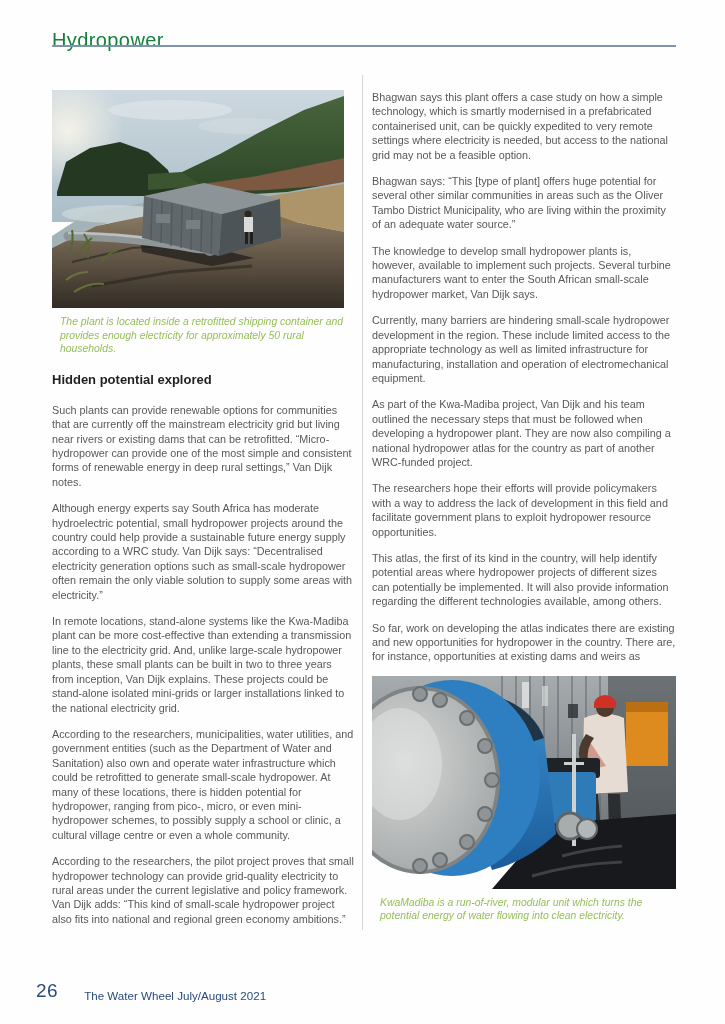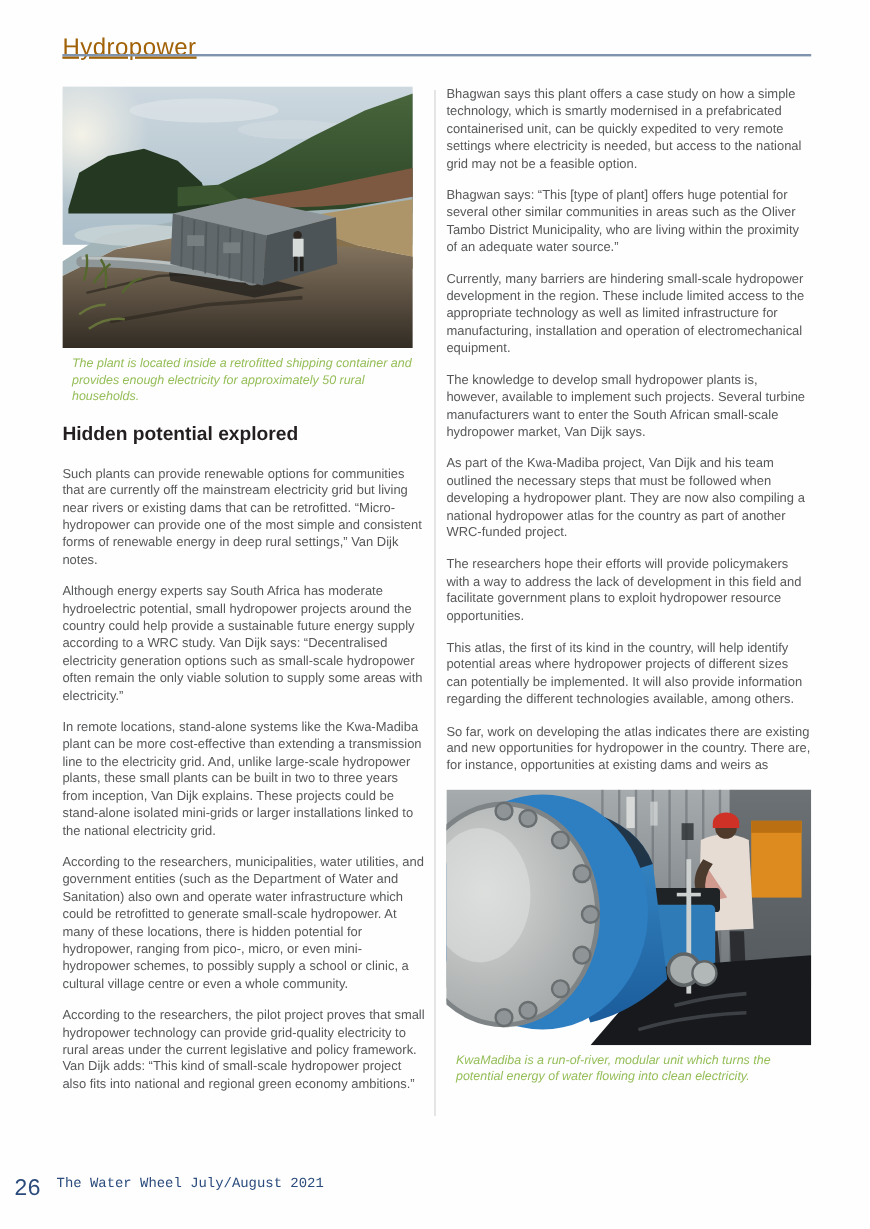--- a/index.html
+++ b/index.html
@@ -1,41 +1,41 @@
 <!DOCTYPE html>
 <html><head>
 <meta charset="utf-8">
 <style>
   html,body{margin:0;padding:0;}
   body{width:725px;height:1024px;background:#ffffff;font-family:"Liberation Sans",sans-serif;position:relative;overflow:hidden;}
   .page{position:absolute;inset:0;background:#fefefe;}
 
   
-  .page-title{position:absolute;left:52px;top:16px;font-size:20px;color:#a16207;letter-spacing:.4px;font-weight:400;text-decoration:underline;}
+  .page-title{position:absolute;left:52px;top:16px;font-size:20px;color:#15803d;letter-spacing:.4px;font-weight:400;}
   .title-rule{position:absolute;left:52px;top:45px;width:624px;height:2px;background:#8093ac;}
 
   
-  .col{position:absolute;top:72px;}
+  .col{position:absolute;top:90px;}
   .col-left{left:52px;width:303px;}
   .col-right{left:372px;width:304px;}
   .col p{margin:0 0 12px 0;font-size:10.8px;line-height:14.4px;color:#57585a;}
-  .subhead{font-size:16px;font-weight:bold;color:#231f20;margin:2px 0 16px 0;}
+  .subhead{font-size:13px;font-weight:bold;color:#231f20;margin:2px 0 16px 0;}
   .caption{font-size:10.4px;font-style:italic;color:#95be58;text-align:left;line-height:13.6px;margin:7px 8px 16px 8px;}
 
   .photo{display:block;line-height:0;}
   .photo svg{display:block;}
   .photo-left{width:292px;height:218px;margin-bottom:0;}
   .photo-right{width:304px;height:213px;margin-top:2px;}
 
   .column-divider{position:absolute;left:362px;top:75px;width:1px;height:855px;background:#d4d4d4;}
 
   
-  .footer{position:absolute;left:12px;top:980px;display:flex;align-items:flex-start;color:#2a4b7c;}
+  .footer{position:absolute;left:36px;top:980px;display:flex;align-items:flex-end;color:#2a4b7c;}
   .page-number{font-size:19px;letter-spacing:.5px;}
-  .publication{font-size:11.6px;margin-left:13px;font-family:Liberation Mono, monospace;}
+  .publication{font-size:11.6px;margin-left:26px;}
 </style>
 </head>
 <body>
 
 <div class="page">
 
   <h1 class="page-title">Hydropower</h1>
   <div class="title-rule"></div>
 
   <div class="column-divider"></div>
@@ -119,22 +119,22 @@
     <p>Such plants can provide renewable options for communities that are currently off the mainstream electricity grid but living near rivers or existing dams that can be retrofitted. “Micro-hydropower can provide one of the most simple and consistent forms of renewable energy in deep rural settings,” Van Dijk notes.</p>
     <p>Although energy experts say South Africa has moderate hydroelectric potential, small hydropower projects around the country could help provide a sustainable future energy supply according to a WRC study. Van Dijk says: “Decentralised electricity generation options such as small-scale hydropower often remain the only viable solution to supply some areas with electricity.”</p>
     <p>In remote locations, stand-alone systems like the Kwa-Madiba plant can be more cost-effective than extending a transmission line to the electricity grid. And, unlike large-scale hydropower plants, these small plants can be built in two to three years from inception, Van Dijk explains. These projects could be stand-alone isolated mini-grids or larger installations linked to the national electricity grid.</p>
     <p>According to the researchers, municipalities, water utilities, and government entities (such as the Department of Water and Sanitation) also own and operate water infrastructure which could be retrofitted to generate small-scale hydropower. At many of these locations, there is hidden potential for hydropower, ranging from pico-, micro, or even mini-hydropower schemes, to possibly supply a school or clinic, a cultural village centre or even a whole community.</p>
     <p>According to the researchers, the pilot project proves that small hydropower technology can provide grid-quality electricity to rural areas under the current legislative and policy framework. Van Dijk adds: “This kind of small-scale hydropower project also fits into national and regional green economy ambitions.”</p>
   </div>
 
   <div class="col col-right">
     <p>Bhagwan says this plant offers a case study on how a simple technology, which is smartly modernised in a prefabricated containerised unit, can be quickly expedited to very remote settings where electricity is needed, but access to the national grid may not be a feasible option.</p>
     <p>Bhagwan says: “This [type of plant] offers huge potential for several other similar communities in areas such as the Oliver Tambo District Municipality, who are living within the proximity of an adequate water source.”</p>
+    <p>The knowledge to develop small hydropower plants is, however, available to implement such projects. Several turbine manufacturers want to enter the South African small-scale hydropower market, Van Dijk says.</p>
     <p>Currently, many barriers are hindering small-scale hydropower development in the region. These include limited access to the appropriate technology as well as limited infrastructure for manufacturing, installation and operation of electromechanical equipment.</p>
-    <p>The knowledge to develop small hydropower plants is, however, available to implement such projects. Several turbine manufacturers want to enter the South African small-scale hydropower market, Van Dijk says.</p>
 
 
     <p>As part of the Kwa-Madiba project, Van Dijk and his team outlined the necessary steps that must be followed when developing a hydropower plant. They are now also compiling a national hydropower atlas for the country as part of another WRC-funded project.</p>
     <p>The researchers hope their efforts will provide policymakers with a way to address the lack of development in this field and facilitate government plans to exploit hydropower resource opportunities.</p>
     <p>This atlas, the first of its kind in the country, will help identify potential areas where hydropower projects of different sizes can potentially be implemented. It will also provide information regarding the different technologies available, among others.</p>
     <p>So far, work on developing the atlas indicates there are existing and new opportunities for hydropower in the country. There are, for instance, opportunities at existing dams and weirs as</p>
 
     <div class="photo photo-right">
       <svg width="304" height="213" viewBox="0 0 304 213" preserveAspectRatio="none">
         <defs>

